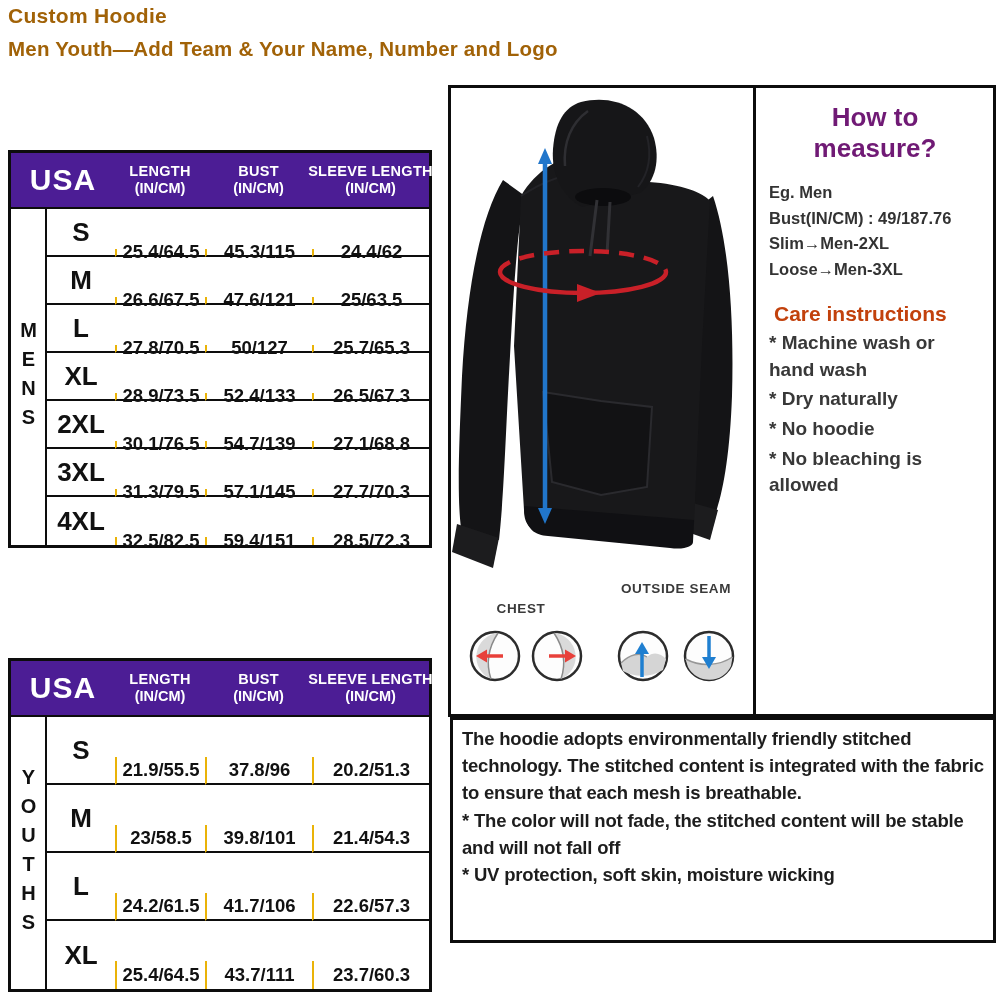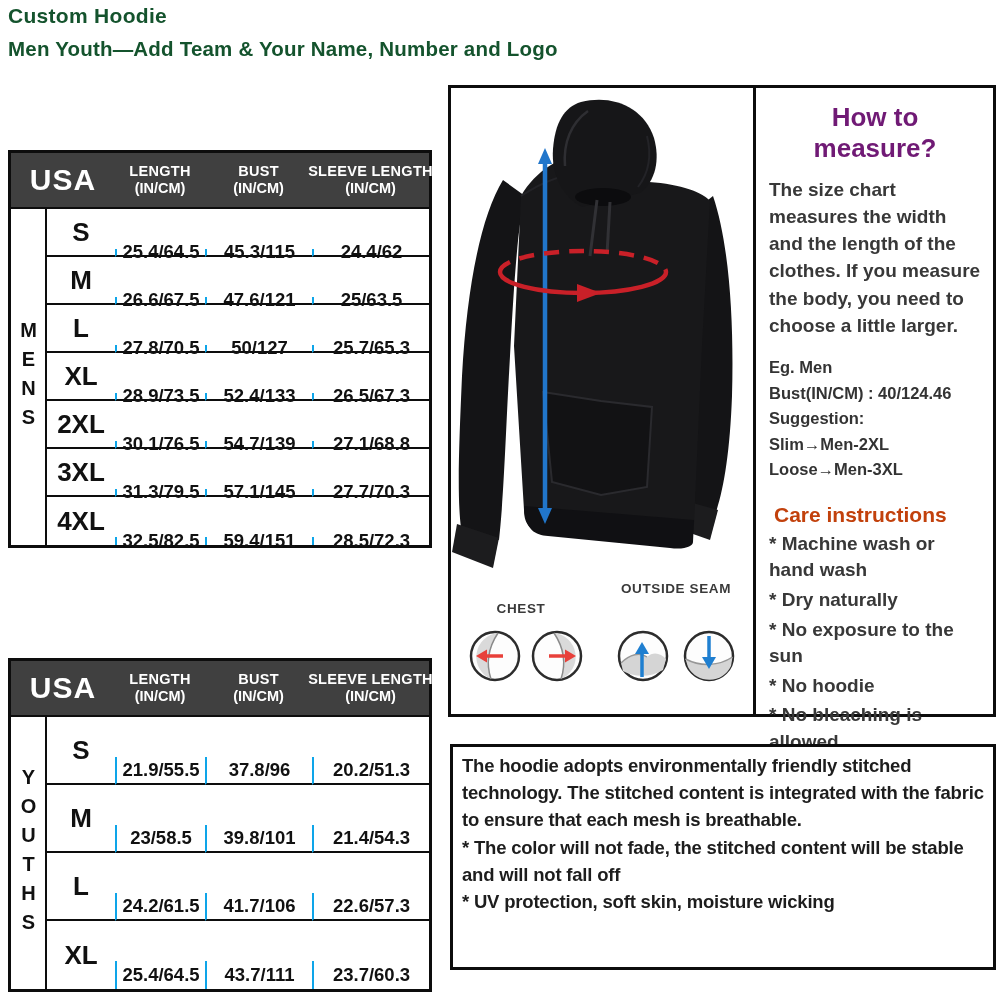--- a/index.html
+++ b/index.html
@@ -3,34 +3,34 @@
 <meta charset="utf-8">
 <style>
   * { margin:0; padding:0; box-sizing:border-box; }
   html,body { background:#fff; }
   body {
     width:1000px; height:1000px; position:relative; overflow:hidden;
     font-family:"Liberation Sans","DejaVu Sans",sans-serif; color:#222;
   }
 
   
-  .title-block { position:absolute; left:8px; top:4px; color:#14532d; }
+  .title-block { position:absolute; left:8px; top:4px; color:#a16207; }
   .title-line1 { font-size:21px; font-weight:700; letter-spacing:.3px; }
   .title-line2 { font-size:20.5px; font-weight:600; margin-top:9px; letter-spacing:.2px; }
 
   
   .size-table { position:absolute; left:8px; border:3px solid #0d0d0d; background:#fff; }
   .mens   { top:150px; }
   .youths { top:658px; }
   .grid { display:grid; grid-template-columns:36px 68px 90px 107px 117px; }
   .mens   .grid { grid-template-rows:56px repeat(7,48px); }
   .youths .grid { grid-template-rows:56px repeat(4,68px); }
 
   .hcell {
-    background:#404040; color:#fff; display:flex; flex-direction:column;
+    background:#4c1d95; color:#fff; display:flex; flex-direction:column;
     align-items:center; justify-content:center; font-weight:700;
     border-bottom:2.5px solid #0d0d0d; line-height:1.15; white-space:nowrap;
   }
   .hcell.usa { grid-column:1 / 3; font-size:30px; letter-spacing:1px; }
   .hcell .h-label { font-size:14.5px; letter-spacing:.3px; }
   .hcell .h-unit  { font-size:14.5px; }
 
   .vlabel {
     grid-column:1; grid-row:2 / -1;
     display:flex; align-items:center; justify-content:center;
@@ -38,21 +38,21 @@
     font-weight:700; font-size:20px; letter-spacing:7px; color:#111;
     border-right:2.5px solid #0d0d0d; background:#fff;
   }
   .cell {
     display:flex; align-items:center; justify-content:center;
     font-weight:700; color:#111; background:#fff;
     border-bottom:2px solid #0d0d0d; white-space:nowrap;
   }
   .row:last-child .cell { border-bottom:none; }
   .cell.c-size { font-size:26px; }
-  .cell.c-len, .cell.c-bust, .cell.c-slv { font-size:18.5px; border-left:2px solid #0ea5e9;margin-top:40px; }
+  .cell.c-len, .cell.c-bust, .cell.c-slv { font-size:18.5px; border-left:2px solid #eab308;margin-top:40px; }
 
   
   .main-box {
     position:absolute; left:448px; top:85px; width:548px; height:632px;
     border:3px solid #0d0d0d; display:flex; background:#fff;
   }
   .hoodie-panel { position:relative; width:302px; flex:0 0 302px; }
   .hoodie-svg { position:absolute; left:0; top:6px; }
 
   .diagram-label {
@@ -72,21 +72,21 @@
   }
   .measure-heading { font-size:26px; font-weight:700; text-align:center; color:#701a75; margin:6px 0 12px; }
   .measure-body { font-size:19px; line-height:1.43; font-weight:600; }
   .example-block { margin-top:16px; font-size:16.5px; font-weight:700; line-height:1.55; color:#333; }
   .care-heading { margin-top:20px; padding-left:5px; font-size:21px; font-weight:600; color:#c2410c; }
   .care-list { margin-top:4px; font-size:19px; font-weight:600; line-height:1.4; }
   .care-item { margin-top:3px; }
 
   
   .description-box {
-    position:absolute; left:450px; top:744px; width:546px; height:226px;
+    position:absolute; left:450px; top:717px; width:546px; height:226px;
     border:3px solid #0d0d0d; background:#fff; padding:5px 8px 0 9px;
   }
   .desc-line {
     font-size:18.5px; font-weight:700; color:#1d1d1d; line-height:1.47;
     letter-spacing:-0.2px; margin:0;
   }
 </style>
 </head>
 <body>
 
@@ -273,41 +273,38 @@
       <circle cx="28" cy="28" r="24" fill="#fdfdfd" stroke="#2c2c2c" stroke-width="2.5"></circle>
       <path d="M4.5,31 C20,39 38,38 51.5,29 L50,38 A24,24 0 0 1 7,39 Z" fill="#d5d5d5"></path>
       <path d="M4.5,31 C20,39 38,38 51.5,29" stroke="#979797" stroke-width="1.5" fill="none"></path>
       <line x1="28" y1="8" x2="28" y2="31" stroke="#1f7fd0" stroke-width="3.5"></line>
       <polygon points="28,41 21,29 35,29" fill="#1f7fd0"></polygon>
     </svg>
   </div>
 
   <aside class="measure-panel">
     <h3 class="measure-heading">How to measure?</h3>
-    <p class="measure-body">The size chart measures the width and the length of the clothes.  If you measure the body, you need to choose a little larger.</p>
     <div class="example-block">
 
         <div class="example-line">Eg. Men</div>
 
-        <div class="example-line">Bust(IN/CM) : 40/124.46</div>
-
-        <div class="example-line">Suggestion:</div>
+        <div class="example-line">Bust(IN/CM) : 49/187.76</div>
+
 
         <div class="example-line">Slim→Men-2XL</div>
 
         <div class="example-line">Loose→Men-3XL</div>
       </div>
     <h4 class="care-heading">Care instructions</h4>
     <div class="care-list">
 
         <div class="care-item">* Machine wash or hand wash</div>
 
         <div class="care-item">* Dry naturally</div>
 
-        <div class="care-item">* No exposure to the sun</div>
 
         <div class="care-item">* No hoodie</div>
 
         <div class="care-item">* No bleaching is allowed</div>
       </div>
   </aside>
 </section>
 
 <section class="description-box">
 

